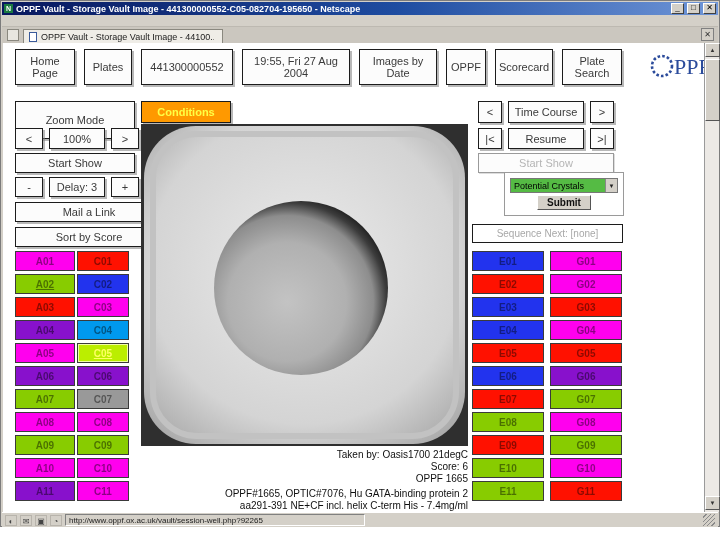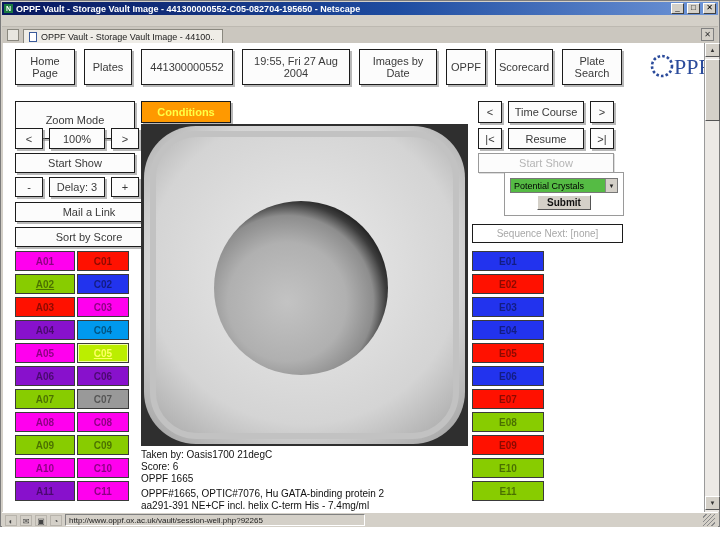--- a/index.html
+++ b/index.html
@@ -48,21 +48,21 @@
   .w-ibd{width:78px}.w-oppf{width:40px}.w-score{width:58px}.w-psearch{width:60px}
   .logo{position:absolute;left:648px;top:47px;width:62px;height:36px;display:flex;
     align-items:center;}
   
   .conditions{background:#ff9900;color:#ffff44;font-weight:bold;}
   .idstrip{position:absolute;left:231px;top:100px;width:236px;height:22px;
     background:#00ffff;color:#000;font-size:9px;display:flex;align-items:center;
     justify-content:center;letter-spacing:.2px;}
   
   .wellimg{position:absolute;left:140px;top:123px;width:327px;height:322px;}
-  .caption{position:absolute;left:140px;top:448px;width:327px;text-align:left;
+  .caption{position:absolute;left:140px;top:448px;width:327px;text-align:right;
     font-size:10px;line-height:12px;color:#101010;}
   .caption .gap{margin-top:3px;}
   
   .scorebox{position:absolute;left:503px;top:171px;width:120px;height:44px;
     background:#fff;border:1px solid #9a9a9a;display:flex;flex-direction:column;
     align-items:center;justify-content:center;gap:2px;}
   .greensel{width:108px;height:15px;background:#55bb44;border:1px solid #777;
     display:flex;align-items:center;font-size:9px;color:#000;}
   .greensel .sel-label{flex:1;padding-left:3px;white-space:nowrap;overflow:hidden;}
   .sel-arrow{width:12px;height:100%;background:#d4d0c8;border-left:1px solid #888;
@@ -245,20 +245,34 @@
       <button class="well-btn" style="background: rgb(34, 51, 238);">E03</button>
       <button class="well-btn" style="background: rgb(34, 51, 238);">E04</button>
       <button class="well-btn" style="background: rgb(255, 17, 0);">E05</button>
       <button class="well-btn" style="background: rgb(34, 51, 238);">E06</button>
       <button class="well-btn" style="background: rgb(255, 17, 0);">E07</button>
       <button class="well-btn" style="background: rgb(136, 204, 0);">E08</button>
       <button class="well-btn" style="background: rgb(255, 17, 0);">E09</button>
       <button class="well-btn" style="background: rgb(136, 204, 0);">E10</button>
       <button class="well-btn" style="background: rgb(136, 204, 0);">E11</button>
     </div>
+  <div class="well-col colG">
+
+  <button class="well-btn" style="background: rgb(255, 0, 238);">G01</button>
+      <button class="well-btn" style="background: rgb(255, 0, 238);">G02</button>
+      <button class="well-btn" style="background: rgb(255, 17, 0);">G03</button>
+      <button class="well-btn" style="background: rgb(255, 0, 238);">G04</button>
+      <button class="well-btn" style="background: rgb(255, 17, 0);">G05</button>
+      <button class="well-btn" style="background: rgb(136, 17, 204);">G06</button>
+      <button class="well-btn" style="background: rgb(136, 204, 0);">G07</button>
+      <button class="well-btn" style="background: rgb(255, 0, 238);">G08</button>
+      <button class="well-btn" style="background: rgb(136, 204, 0);">G09</button>
+      <button class="well-btn" style="background: rgb(255, 0, 238);">G10</button>
+      <button class="well-btn" style="background: rgb(255, 17, 0);">G11</button>
+    </div>
 
   <div class="scrollbar">
     <span class="sb-btn" style="top:0">▲</span>
     <span class="sb-thumb"></span>
     <span class="sb-btn" style="top:453px">▼</span>
   </div>
 
   <div class="statusbar">
     <span class="st-icon">◐</span>
     <span class="st-icon">✉</span>

